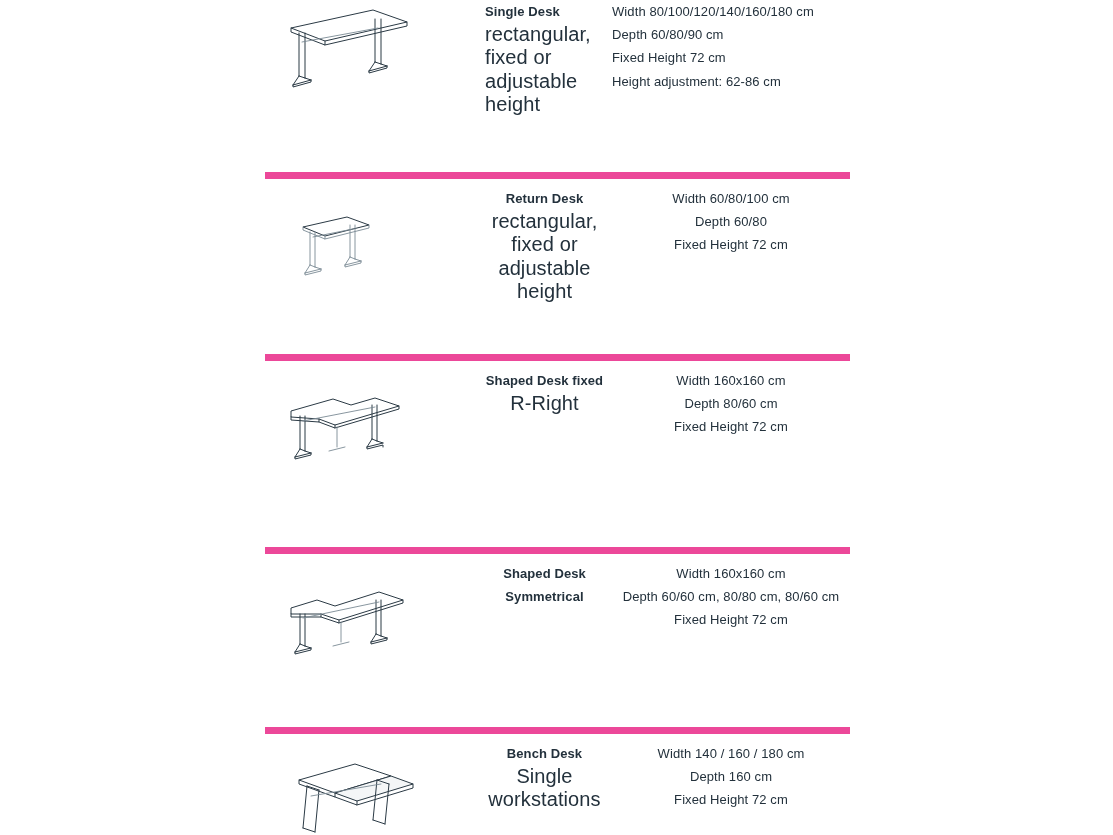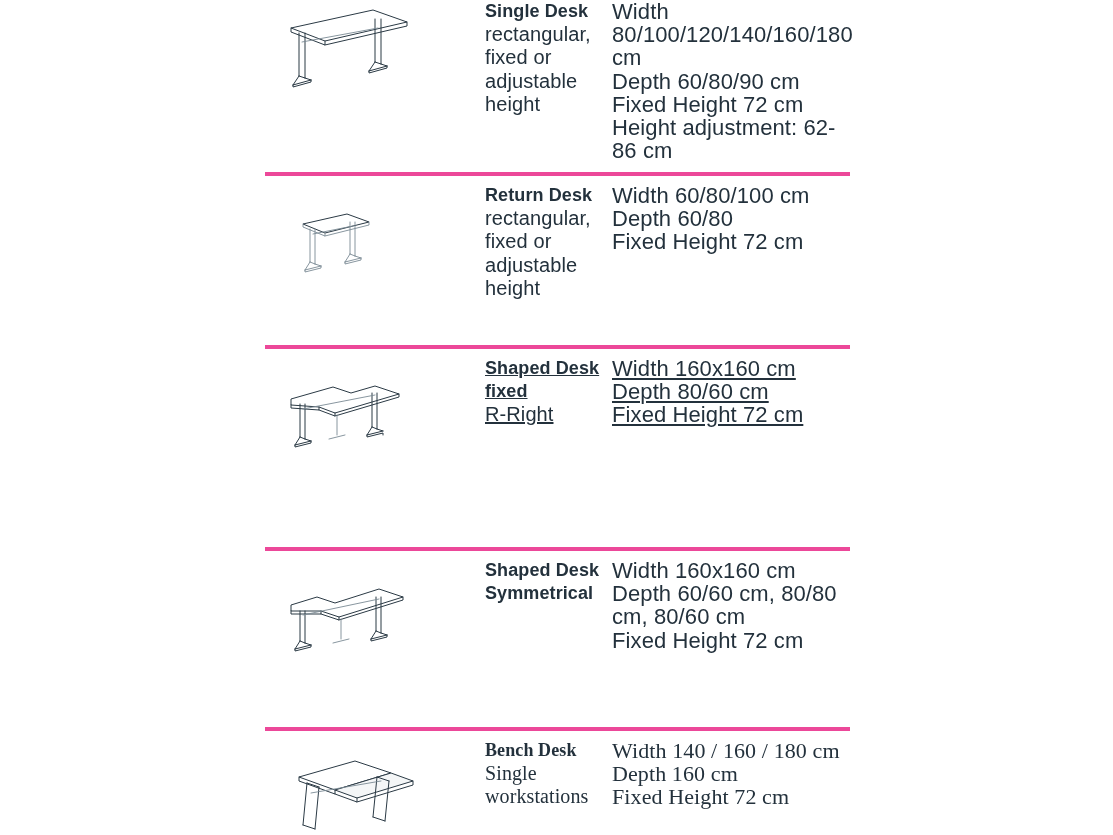--- a/index.html
+++ b/index.html
@@ -25,53 +25,54 @@
     left: 265px;
     top: 0;
     width: 585px;
   }
   .spec-row {
     display: flex;
     align-items: flex-start;
     box-sizing: border-box;
   }
   .spec-row.divided {
-    border-top: 4px solid #ec4899;
+    border-top: 7px solid #ec4899;
+    text-align: center;
   }
   .cell-figure {
     width: 220px;
     flex: 0 0 220px;
     box-sizing: border-box;
     position: relative;
   }
   .cell-name {
     width: 127px;
     flex: 0 0 127px;
     box-sizing: border-box;
     padding-right: 8px;
   }
   .cell-dims {
     flex: 1 1 auto;
     box-sizing: border-box;
   }
   .title {
     font-weight: bold;
-    font-size: 18px;
+    font-size: 13px;
     line-height: 23.2px;
     letter-spacing: 0.1px;
   }
   .subtitle {
     font-weight: normal;
     font-size: 20px;
     line-height: 23.2px;
     letter-spacing: 0.1px;
   }
   .dimline {
     font-weight: normal;
-    font-size: 22px;
+    font-size: 13px;
     line-height: 23.2px;
     letter-spacing: 0.1px;
     white-space: pre-line;
   }
   .figwrap {
     position: absolute;
   }
   svg { display: block; }
   .ln {
     fill: none;
@@ -96,23 +97,23 @@
   .top-face-sh {
     fill: #f4f6f7;
     stroke: #2b3a45;
     stroke-width: 1;
     stroke-linejoin: round;
   }
 
   
   #row-single   { top: 0px;   height: 172px; }
   #row-return   { top: 172px; height: 182px; }
-  #row-shaped-r { top: 345px; height: 193px; text-decoration: underline; }
+  #row-shaped-r { top: 354px; height: 193px; }
   #row-shaped-s { top: 547px; height: 180px; }
-  #row-bench    { top: 727px; height: 108px; font-family: Liberation Serif, serif; }
+  #row-bench    { top: 727px; height: 108px; }
   .spec-row { position: absolute; left: 0; width: 585px; }
   .row-pad { padding-top: 8px; }
 </style>
 </head>
 <body>
 
 <div class="sheet">
   <div class="spec-table">
 
     <div class="spec-row" id="row-single">

